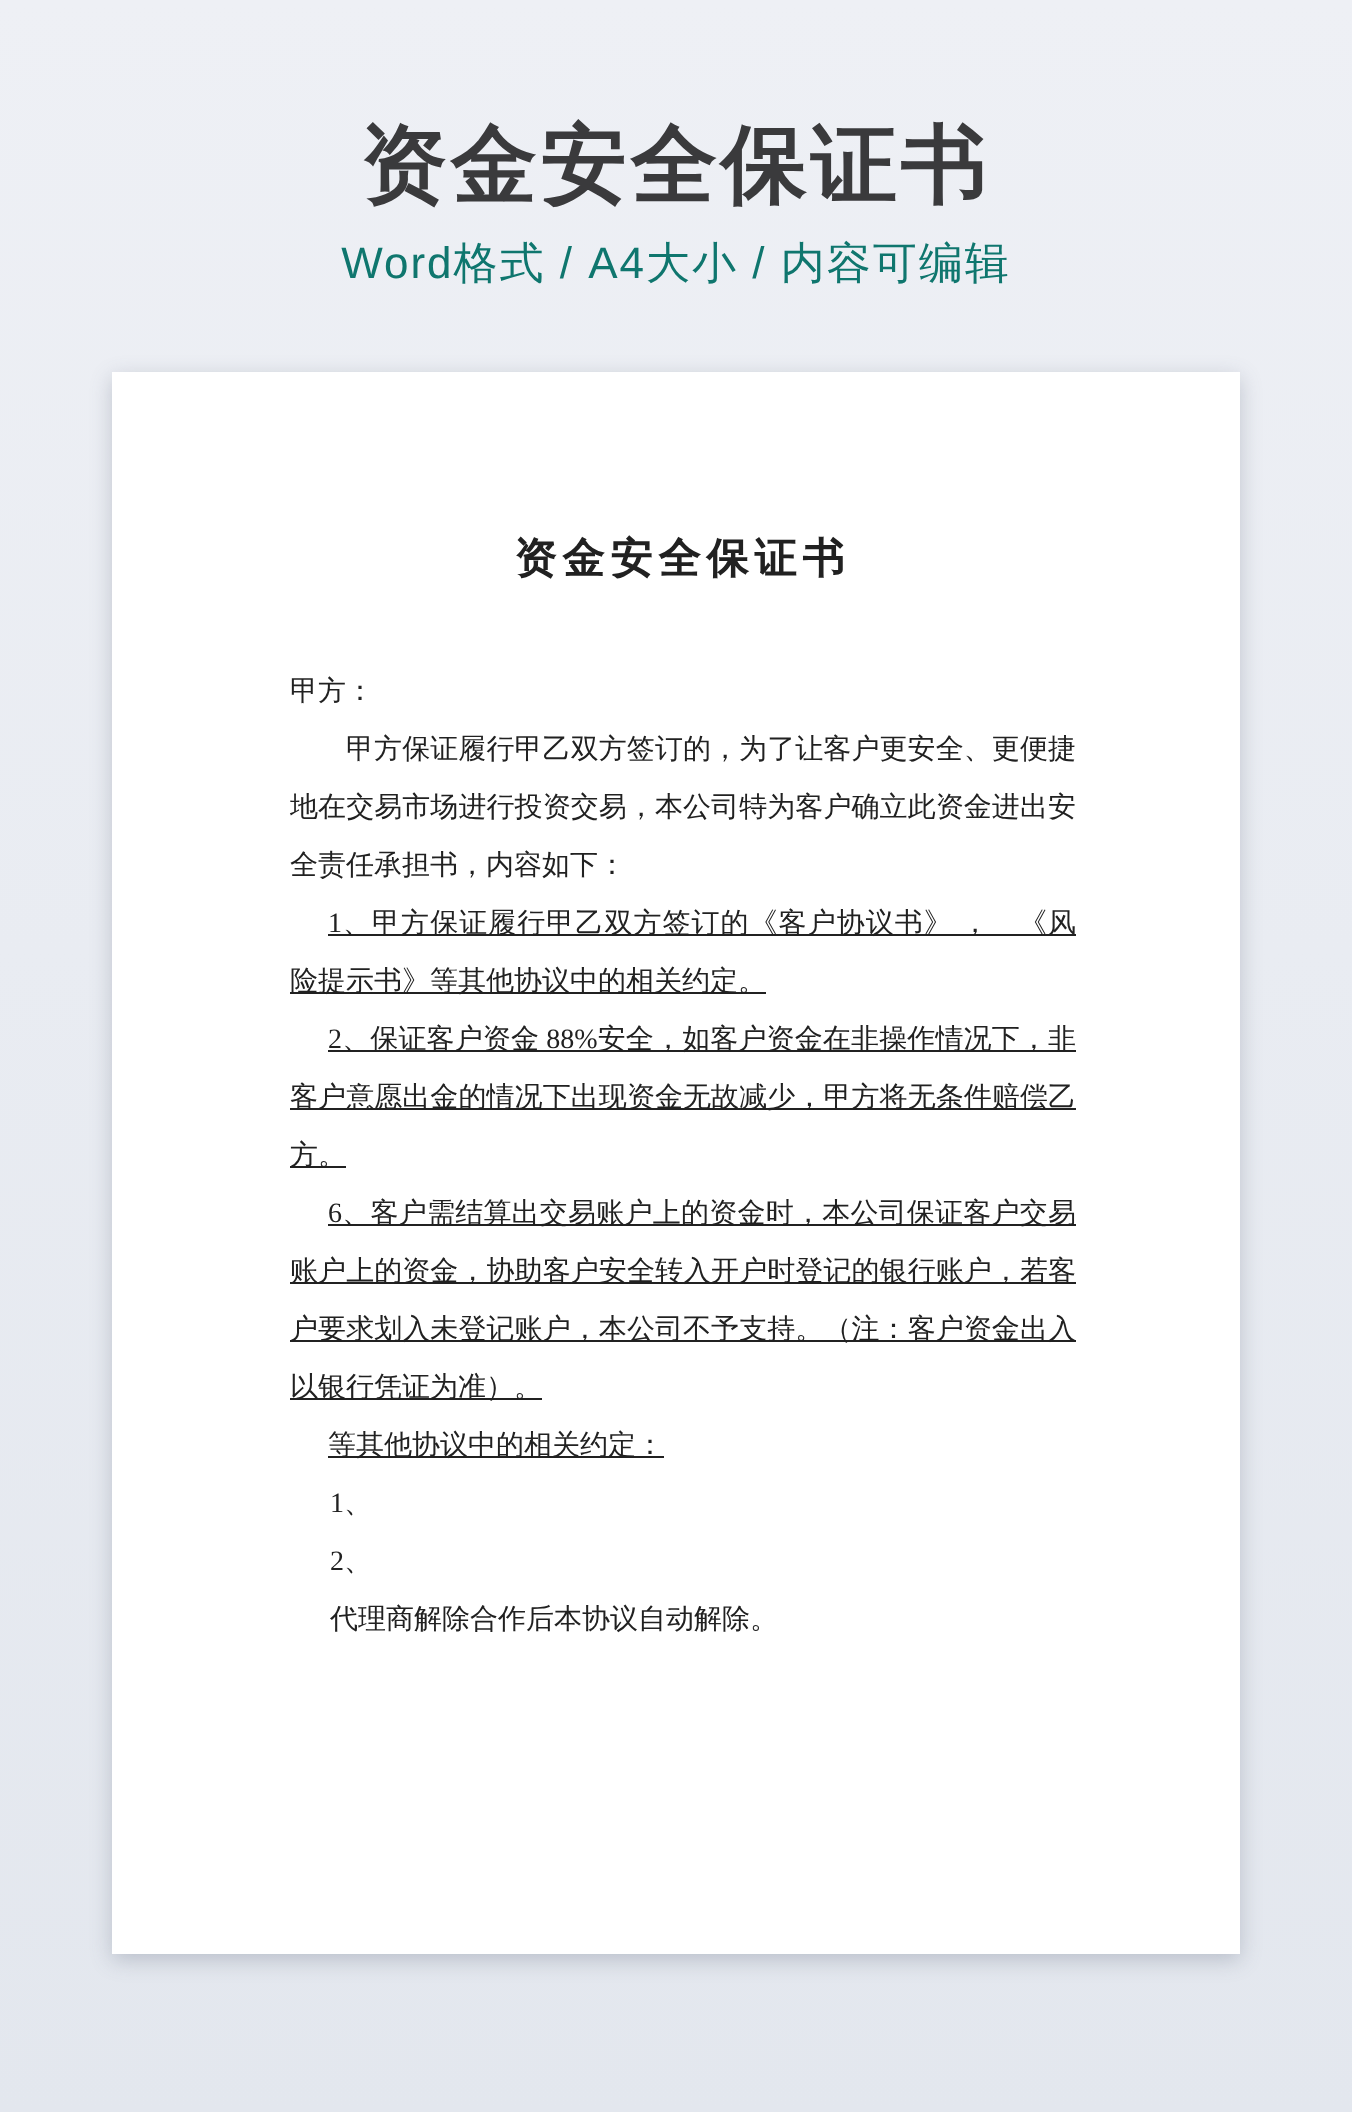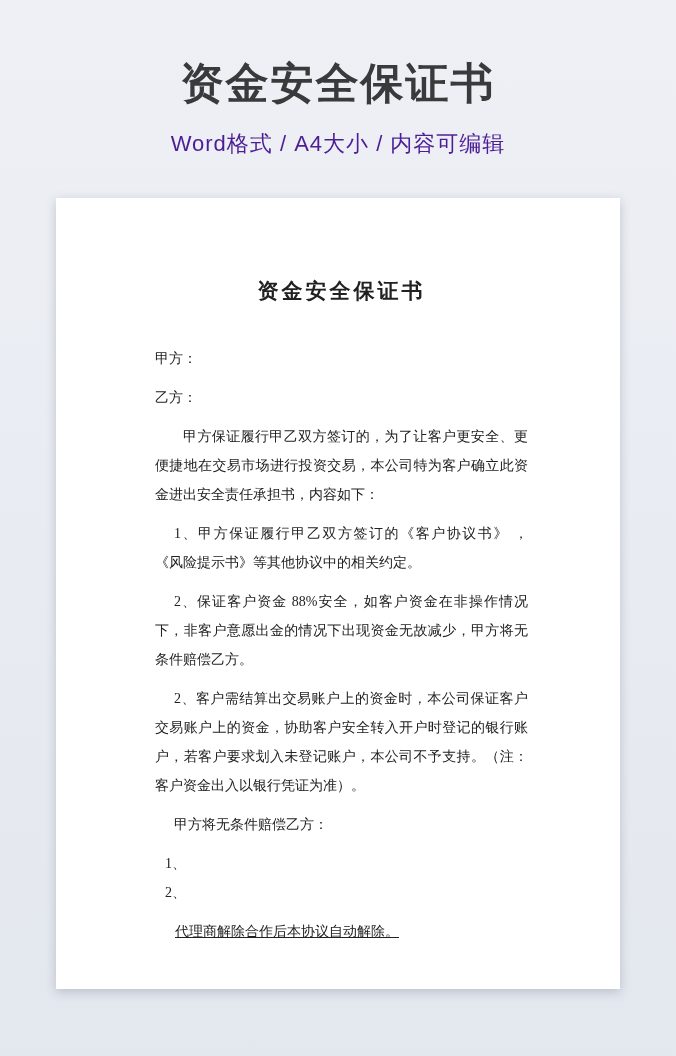--- a/index.html
+++ b/index.html
@@ -16,24 +16,24 @@
   }
   .header-title {
     margin: 0;
     font-size: 43px;
     line-height: 46px;
     font-weight: 700;
     color: #3a3a3c;
     letter-spacing: 2px;
   }
   .header-subtitle {
-    margin-top: 24px;
+    margin-top: 12px;
     font-size: 22px;
     line-height: 28px;
-    color: #4c1d95;
+    color: #0f766e;
     letter-spacing: 1px;
   }
   .page {
     box-sizing: border-box;
     width: 564px;
     height: 791px;
     margin: 40px auto 0;
     background: #ffffff;
     box-shadow: 0 3px 10px rgba(90, 100, 120, 0.30);
     padding: 78px 82px 0 89px;
@@ -46,54 +46,53 @@
     line-height: 30px;
     font-weight: 700;
     text-align: center;
     letter-spacing: 3px;
   }
   .doc-body {
     font-size: 14px;
     line-height: 29px;
     text-align: justify;
   }
-  .doc-body p { margin: 10px; }
+  .doc-body p { margin: 0; }
   .indent2  { text-indent: 28px; }
-  .indent15 { text-indent: 19px; }
+  .indent15 { text-indent: 19px; text-decoration: underline; }
   .promise {
     display: flex;
     padding-left: 20px;
   }
   .promise .pnum {
     flex: 0 0 33px;
   }
   .promise .ptext {
     flex: 1;
     text-align: justify;
   }
-  .closing { padding-left: 20px; text-decoration: underline; }
+  .closing { padding-left: 20px; }
 </style>
 </head>
 <body>
 
 <div class="header">
   <h1 class="header-title">资金安全保证书</h1>
   <div class="header-subtitle">Word格式 / A4大小 / 内容可编辑</div>
 </div>
 
 <div class="page">
   <h2 class="doc-title">资金安全保证书</h2>
   <div class="doc-body">
     <p>甲方：</p>
-    <p>乙方：</p>
     <p class="indent2">甲方保证履行甲乙双方签订的，为了让客户更安全、更便捷地在交易市场进行投资交易，本公司特为客户确立此资金进出安全责任承担书，内容如下：</p>
     <p class="indent15">1、甲方保证履行甲乙双方签订的《客户协议书》 ，　《风险提示书》等其他协议中的相关约定。</p>
     <p class="indent15">2、保证客户资金 88%安全，如客户资金在非操作情况下，非客户意愿出金的情况下出现资金无故减少，甲方将无条件赔偿乙方。</p>
-    <p class="indent15">2、客户需结算出交易账户上的资金时，本公司保证客户交易账户上的资金，协助客户安全转入开户时登记的银行账户，若客户要求划入未登记账户，本公司不予支持。（注：客户资金出入以银行凭证为准）。</p>
-    <p class="indent15">甲方将无条件赔偿乙方：</p>
+    <p class="indent15">6、客户需结算出交易账户上的资金时，本公司保证客户交易账户上的资金，协助客户安全转入开户时登记的银行账户，若客户要求划入未登记账户，本公司不予支持。（注：客户资金出入以银行凭证为准）。</p>
+    <p class="indent15">等其他协议中的相关约定：</p>
 
     <div class="promise">
       <span class="pnum">1、</span>
     </div>
     <div class="promise">
       <span class="pnum">2、</span>
     </div>
 
     <p class="closing">代理商解除合作后本协议自动解除。</p>
   </div>

